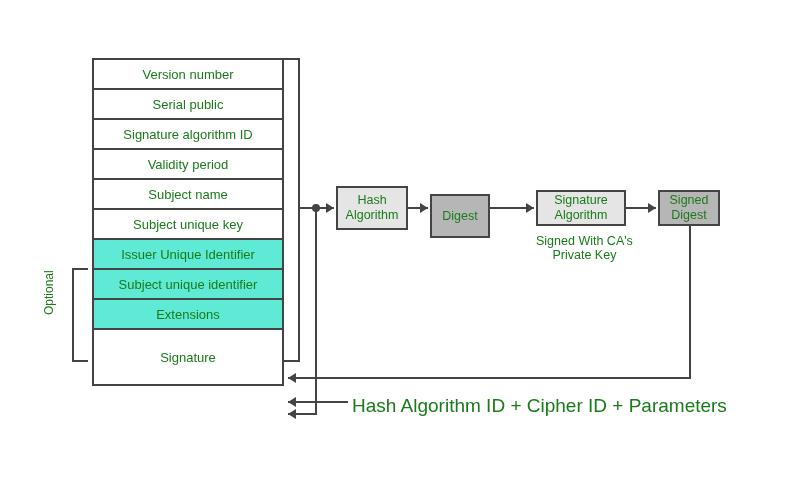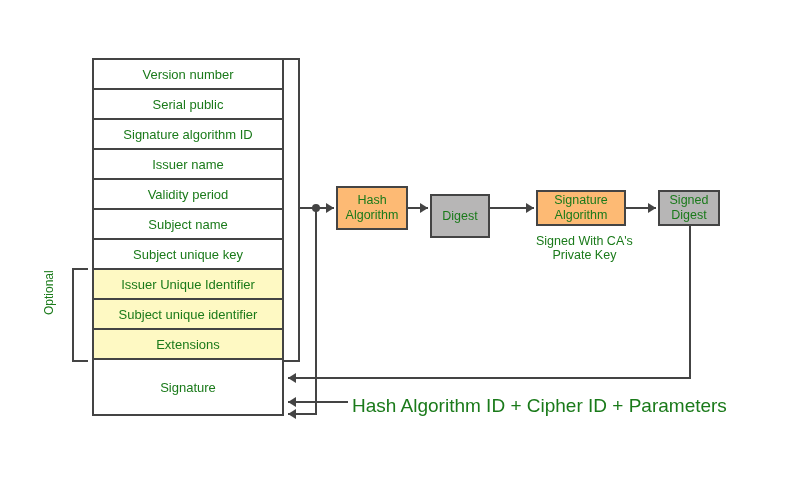--- a/index.html
+++ b/index.html
@@ -23,21 +23,21 @@
   .cert-row {
     height: 28px;
     border-top: 2px solid #444;
     display: flex;
     align-items: center;
     justify-content: center;
     font-size: 13px;
     color: #1a7a1a;
     background: #fff;
   }
-  .cert-row.shaded { background: #fef9c3; }
+  .cert-row.shaded { background: #5eead4; }
   .cert-row.signature { height: 54px; }
   .optional-bracket {
     position: absolute;
     left: 72px;
     top: 268px;
     width: 14px;
     height: 90px;
     border-left: 2px solid #444;
     border-top: 2px solid #444;
     border-bottom: 2px solid #444;
@@ -67,21 +67,21 @@
     display: flex;
     align-items: center;
     justify-content: center;
     font-size: 12.5px;
     color: #1a7a1a;
     text-align: center;
     line-height: 1.2;
     padding: 2px 4px;
     box-sizing: border-box;
   }
-  .node.white { background: #fdba74; }
+  .node.white { background: #e5e5e5; }
   .node.gray  { background: #b7b6b6; }
   .caption {
     position: absolute;
     font-size: 12.5px;
     color: #1a7a1a;
   }
   .label-line {
     position: absolute;
     font-size: 19px;
     color: #1a7a1a;
@@ -96,21 +96,20 @@
   .arrowhead { fill: #444; }
   .dot { fill: #444; }
 </style>
 </head>
 <body>
 
 <div class="cert-stack">
   <div class="cert-row">Version number</div>
   <div class="cert-row">Serial public</div>
   <div class="cert-row">Signature algorithm ID</div>
-  <div class="cert-row">Issuer name</div>
   <div class="cert-row">Validity period</div>
   <div class="cert-row">Subject name</div>
   <div class="cert-row">Subject unique key</div>
   <div class="cert-row shaded">Issuer Unique Identifier</div>
   <div class="cert-row shaded">Subject unique identifier</div>
   <div class="cert-row shaded">Extensions</div>
   <div class="cert-row signature">Signature</div>
 </div>
 
 <div class="optional-bracket"></div>

